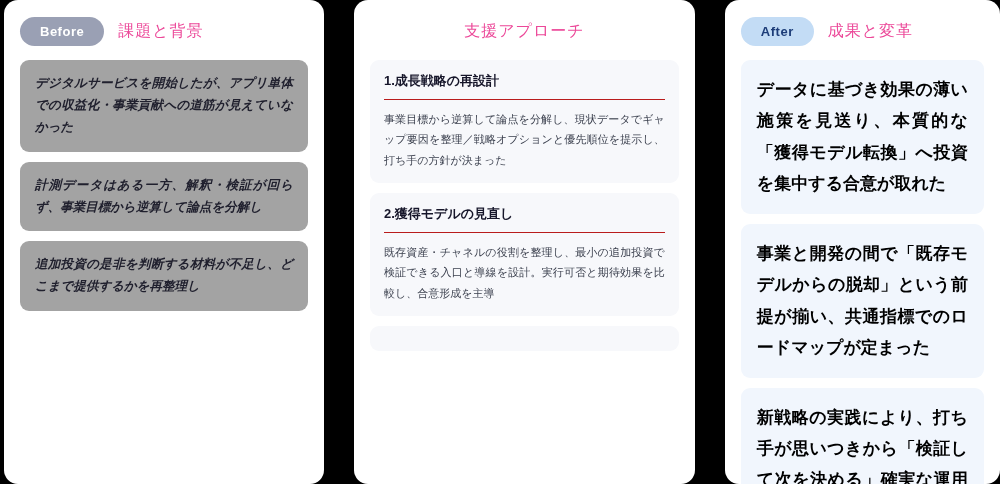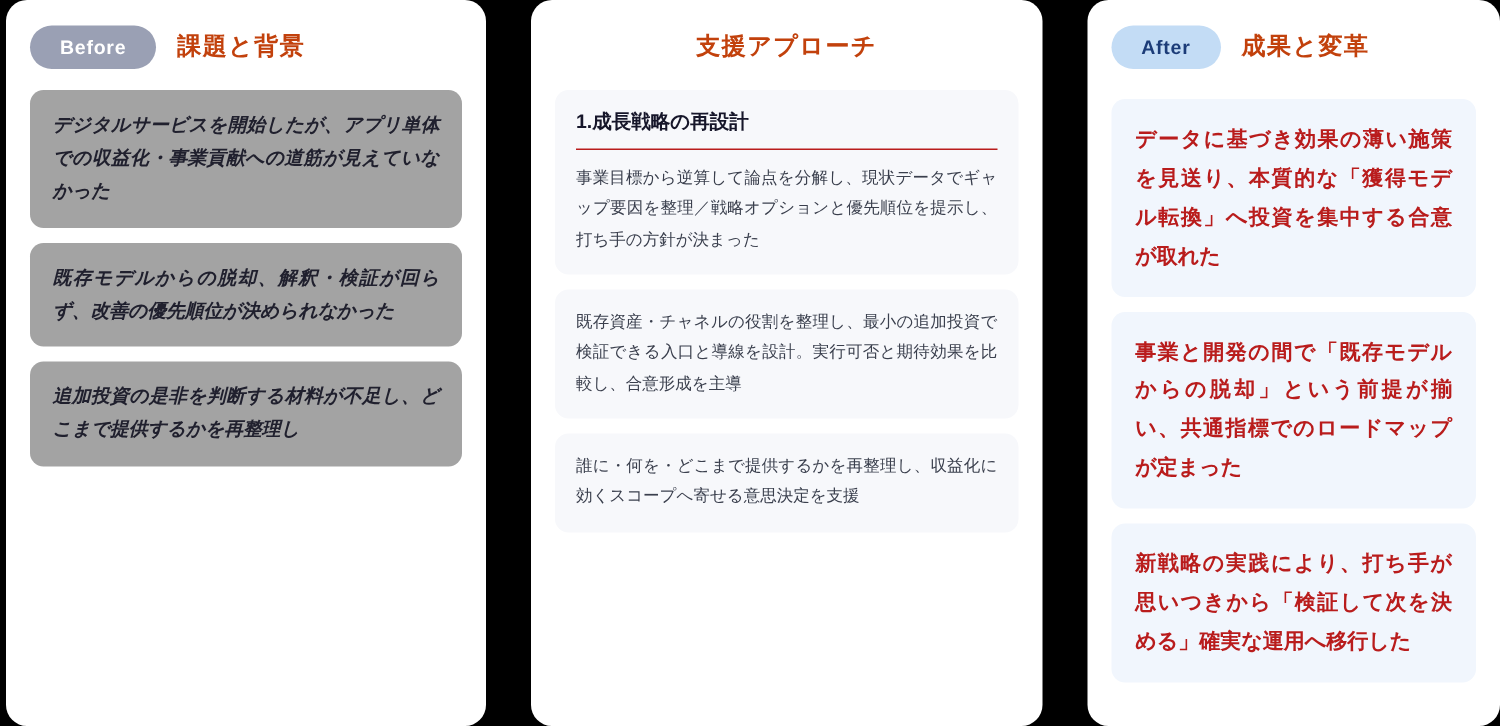--- a/index.html
+++ b/index.html
@@ -65,22 +65,22 @@
   }
   .badge-before {
     background: #9aa0b4;
   }
   .badge-after {
     background: #c3dcf5;
     color: #1c3c78;
   }
   .col-title {
     font-size: 16px;
-    font-weight: bold;
-    color: #c2410c;
+    font-weight: normal;
+    color: #ec4899;
     letter-spacing: 1px;
   }
   .cards {
     display: flex;
     flex-direction: column;
     gap: 10px;
   }
   
   .card-before {
     background: #a3a3a3;
@@ -113,62 +113,62 @@
     line-height: 1.85;
     color: #3a3f4d;
     text-align: justify;
     text-justify: inter-character;
   }
   
   .card-after {
     background: #f1f6fd;
     border-radius: 9px;
     padding: 14px 16px;
-    font-size: 14px;
+    font-size: 17px;
     line-height: 1.85;
-    color: #b91c1c;
+    color: #000000;
     font-weight: bold;
     text-align: justify;
     text-justify: inter-character;
   }
   .spacer-after {
     height: 6px;
   }
 </style>
 </head>
 <body>
 
 <div class="board">
 
   <div class="column col-before">
     <div class="col-head">
       <span class="badge badge-before">Before</span>
       <span class="col-title">課題と背景</span>
     </div>
     <div class="cards">
       <div class="card-before">デジタルサービスを開始したが、アプリ単体での収益化・事業貢献への道筋が見えていなかった</div>
-      <div class="card-before">既存モデルからの脱却、解釈・検証が回らず、改善の優先順位が決められなかった</div>
+      <div class="card-before">計測データはある一方、解釈・検証が回らず、事業目標から逆算して論点を分解し</div>
       <div class="card-before">追加投資の是非を判断する材料が不足し、どこまで提供するかを再整理し</div>
     </div>
   </div>
 
   <div class="column col-approach">
     <div class="col-head center">
       <span class="col-title">支援アプローチ</span>
     </div>
     <div class="cards">
       <div class="card-approach">
         <div class="approach-title">1.成長戦略の再設計</div>
         <div class="approach-body">事業目標から逆算して論点を分解し、現状データでギャップ要因を整理／戦略オプションと優先順位を提示し、打ち手の方針が決まった</div>
       </div>
       <div class="card-approach">
+        <div class="approach-title">2.獲得モデルの見直し</div>
         <div class="approach-body">既存資産・チャネルの役割を整理し、最小の追加投資で検証できる入口と導線を設計。実行可否と期待効果を比較し、合意形成を主導</div>
       </div>
       <div class="card-approach">
-        <div class="approach-body">誰に・何を・どこまで提供するかを再整理し、収益化に効くスコープへ寄せる意思決定を支援</div>
       </div>
     </div>
   </div>
 
   <div class="column col-after">
     <div class="col-head">
       <span class="badge badge-after">After</span>
       <span class="col-title">成果と変革</span>
     </div>
     <div class="spacer-after"></div>

